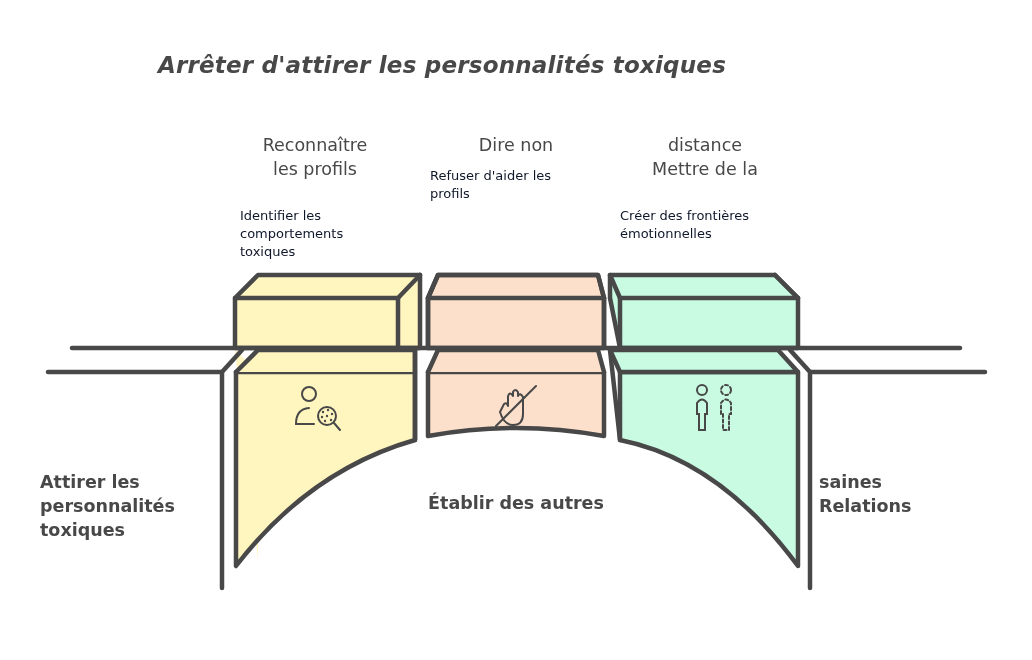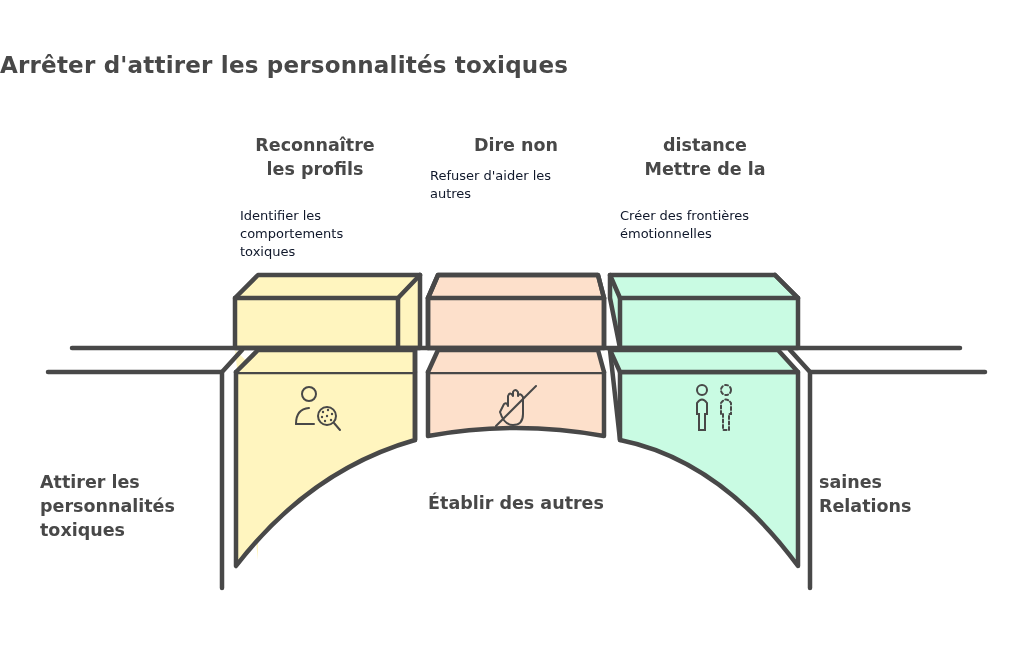--- a/index.html
+++ b/index.html
@@ -11,28 +11,30 @@
       width: 1032px;
       height: 660px;
       position: relative;
       overflow: hidden;
       font-family: "DejaVu Sans", sans-serif;
       color: #484848;
     }
     .abs { position: absolute; }
     .title {
       left: 0; width: 884px; top: 52px;
+      text-align: center;
       font-size: 23px;
       font-weight: bold;
       letter-spacing: 0.2px;
+      font-style: italic;
     }
     .step-title {
       text-align: center;
       font-size: 17.5px;
-      font-weight: bold;
+      font-weight: normal;
       line-height: 24px;
     }
     .step-desc {
       text-align: left;
       font-size: 13px;
       line-height: 18px;
       color: #0f172a;
     }
     .side-label {
       font-size: 17.5px;
@@ -65,21 +67,21 @@
     <div>toxiques</div>
   </div>
 </div>
 
 <div class="abs" style="left:430px; top:133px; width:172px;">
   <div class="step-title">
     <div>Dire non</div>
   </div>
   <div class="step-desc" style="margin-top:10px;">
     <div>Refuser d'aider les</div>
-    <div>autres</div>
+    <div>profils</div>
   </div>
 </div>
 
 <div class="abs" style="left:620px; top:133px; width:170px;">
   <div class="step-title">
     <div>distance</div>
     <div>Mettre de la</div>
   </div>
   <div class="step-desc" style="margin-top:26px;">
     <div>Créer des frontières</div>

